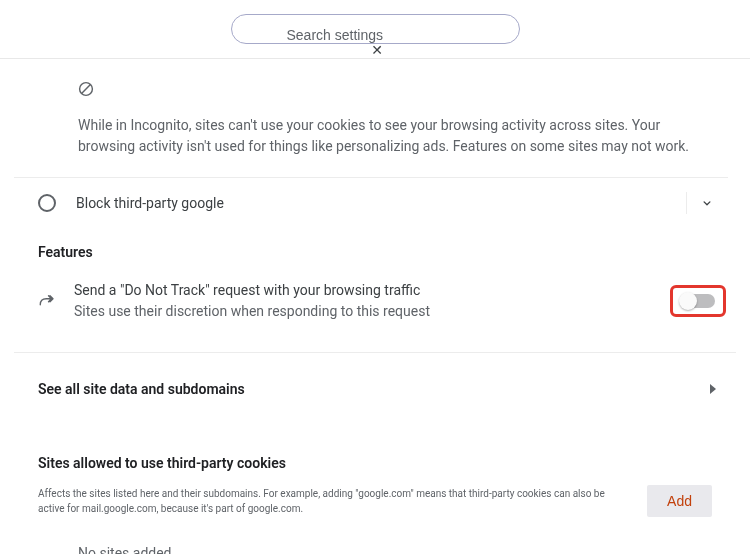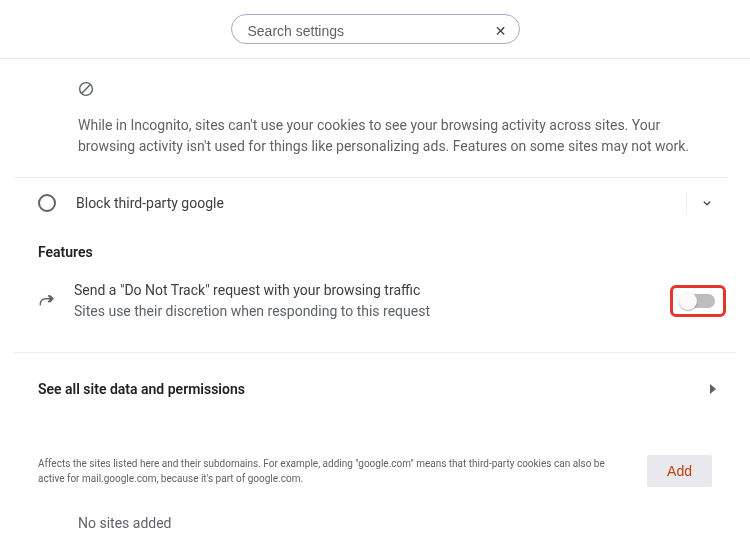--- a/index.html
+++ b/index.html
@@ -19,21 +19,22 @@
     justify-content: center;
     border-bottom: 1px solid #e8e8e8;
   }
   .search-wrap {
     width: 289px;
     height: 30px;
     border: 1px solid #a6a9c9;
     border-radius: 16px;
     display: flex;
     align-items: center;
-    padding: 4px 12px 0 16px;
+    padding: 12px 12px 0 16px;
+    flex-direction: column;
   }
   .search-input {
     flex: 1;
     border: none;
     outline: none;
     font-size: 14px;
     color: #5f6368;
     background: transparent;
   }
   .search-input::placeholder { color: #5f6368; }
@@ -239,25 +240,26 @@
       <div class="dnt-sub">Sites use their discretion when responding to this request</div>
     </div>
     <div class="toggle-highlight">
       <div class="toggle">
         <div class="toggle-knob"></div>
       </div>
     </div>
   </div>
 
   <div class="see-all-row">
-    <span class="see-all-label">See all site data and permissions</span>
+    <span class="see-all-label">See all site data and subdomains</span>
     <span class="tri-right"></span>
   </div>
 
   <div class="sites-section">
+    <div class="sites-title">Sites allowed to use third-party cookies</div>
     <div class="sites-row">
       <div class="sites-desc">Affects the sites listed here and their subdomains. For example, adding "google.com" means that third-party cookies can also be active for mail.google.com, because it's part of google.com.</div>
       <button class="add-btn">Add</button>
     </div>
     <div class="no-sites">No sites added</div>
   </div>
 
 </div>
 
 </body></html>

